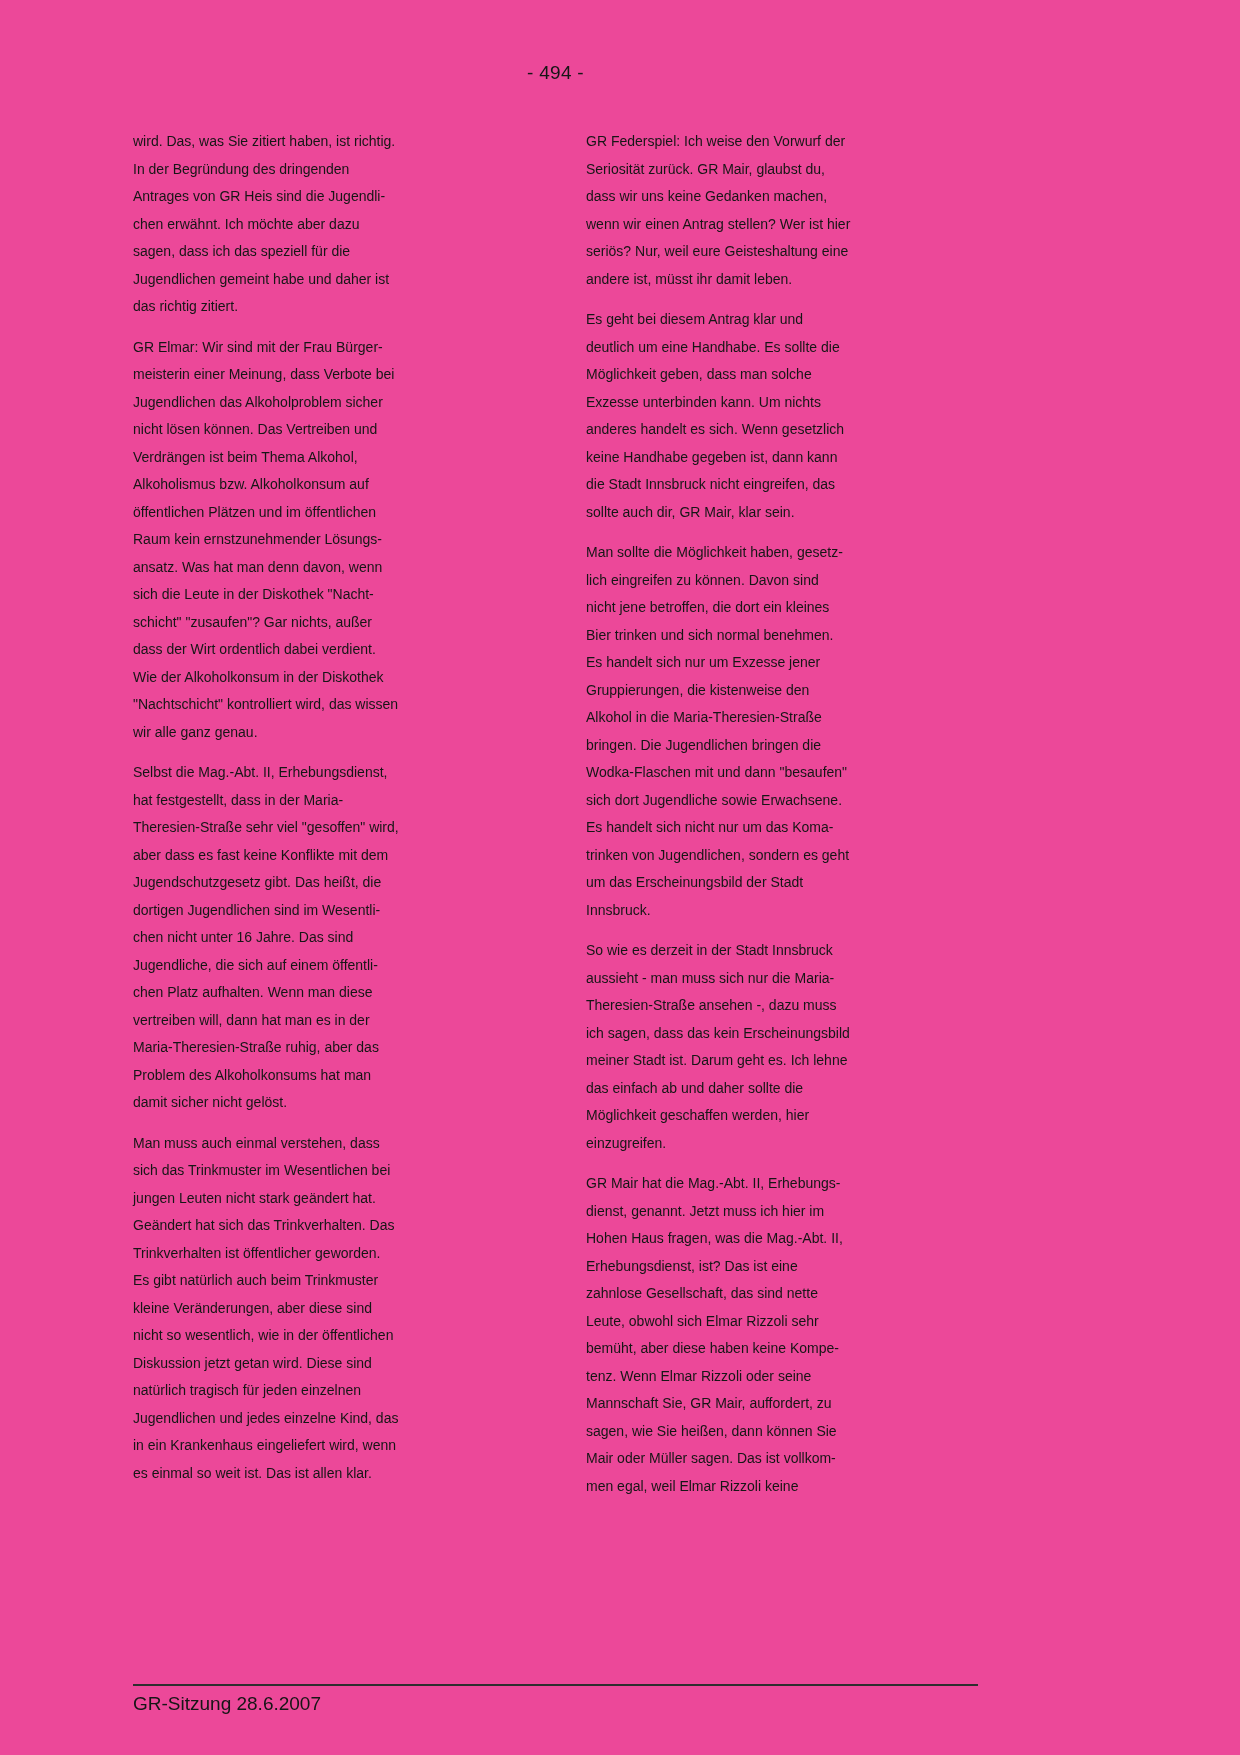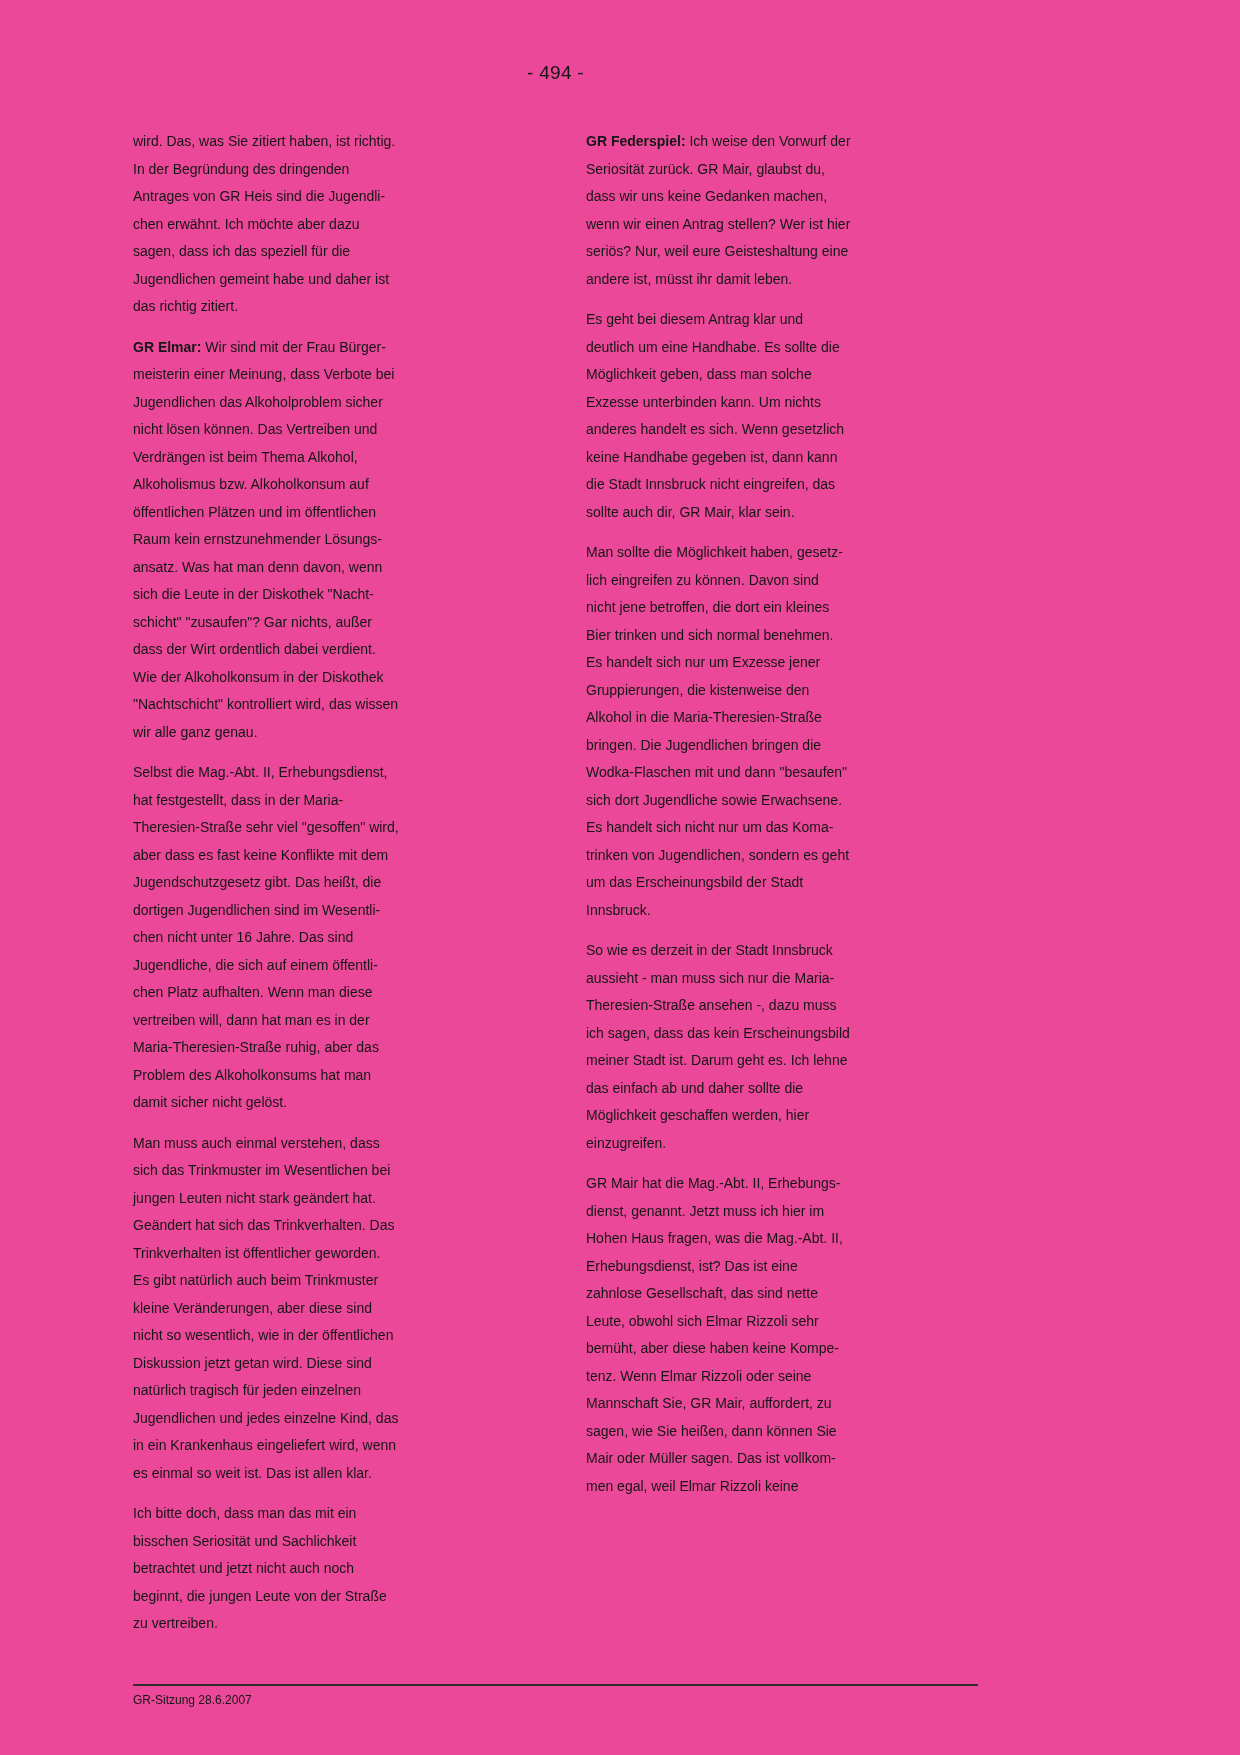--- a/index.html
+++ b/index.html
@@ -30,30 +30,30 @@
   .column {
     position: absolute;
     top: 128px;
     font-size: 14px;
     line-height: 27.5px;
   }
   .column-left  { left: 133px; }
   .column-right { left: 586px; }
   .para { margin-bottom: 13px; }
   .para:last-child { margin-bottom: 0; }
-  .speaker { font-weight: 700; margin-top: 20px; }
+  .speaker { font-weight: 400; margin-top: 20px; }
   .lines { white-space: pre-line; }
   .footer {
     position: absolute;
     left: 133px;
     top: 1684px;
     width: 845px;
     border-top: 2px solid #2e2e2e;
     padding-top: 7px;
-    font-size: 12px;
+    font-size: 19px;
   }
 </style>
 </head>
 <body>
 
 <div class="page">
 
   <div class="page-number">- 494 -</div>
 
   <div class="column column-left">
@@ -106,27 +106,20 @@
 Geändert hat sich das Trinkverhalten. Das
 Trinkverhalten ist öffentlicher geworden.
 Es gibt natürlich auch beim Trinkmuster
 kleine Veränderungen, aber diese sind
 nicht so wesentlich, wie in der öffentlichen
 Diskussion jetzt getan wird. Diese sind
 natürlich tragisch für jeden einzelnen
 Jugendlichen und jedes einzelne Kind, das
 in ein Krankenhaus eingeliefert wird, wenn
 es einmal so weit ist. Das ist allen klar.</span>
-    </p>
-    <p class="para">
-      <span class="lines">Ich bitte doch, dass man das mit ein
-bisschen Seriosität und Sachlichkeit
-betrachtet und jetzt nicht auch noch
-beginnt, die jungen Leute von der Straße
-zu vertreiben.</span>
     </p>
   </div>
 
   <div class="column column-right">
     <p class="para">
       <strong class="speaker">GR Federspiel:</strong>
       <span class="lines">Ich weise den Vorwurf der
 Seriosität zurück. GR Mair, glaubst du,
 dass wir uns keine Gedanken machen,
 wenn wir einen Antrag stellen? Wer ist hier

